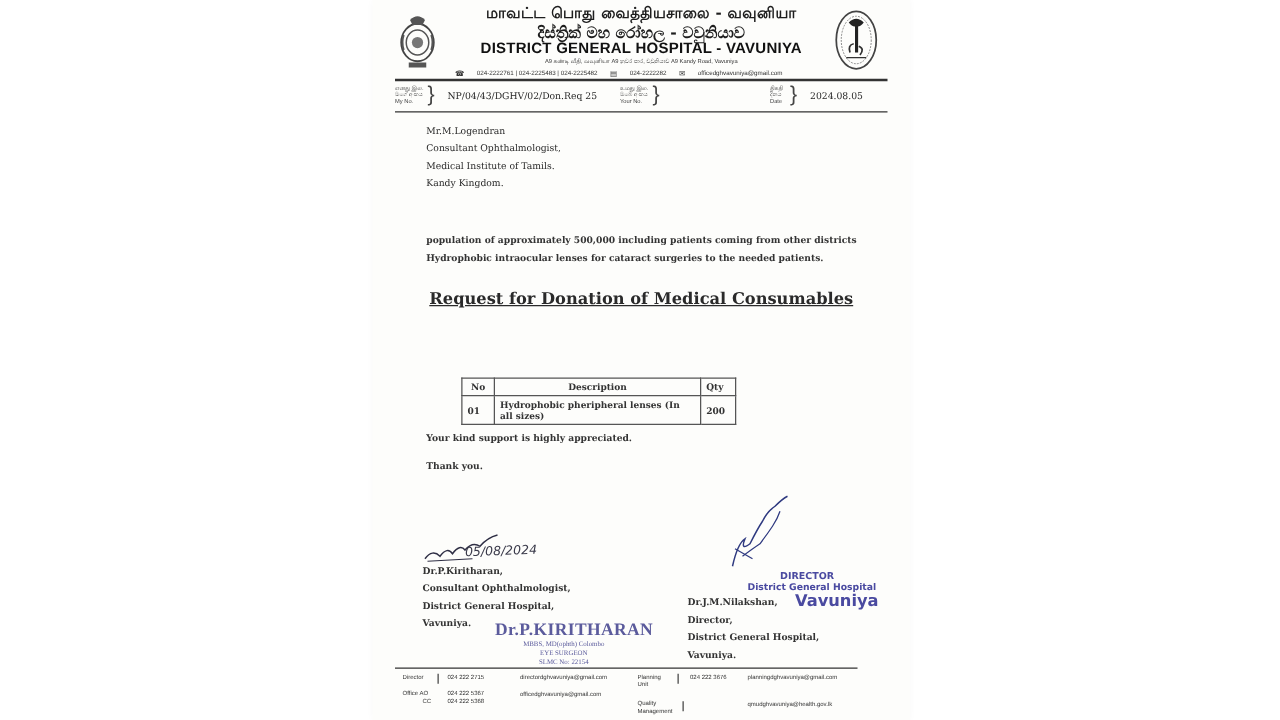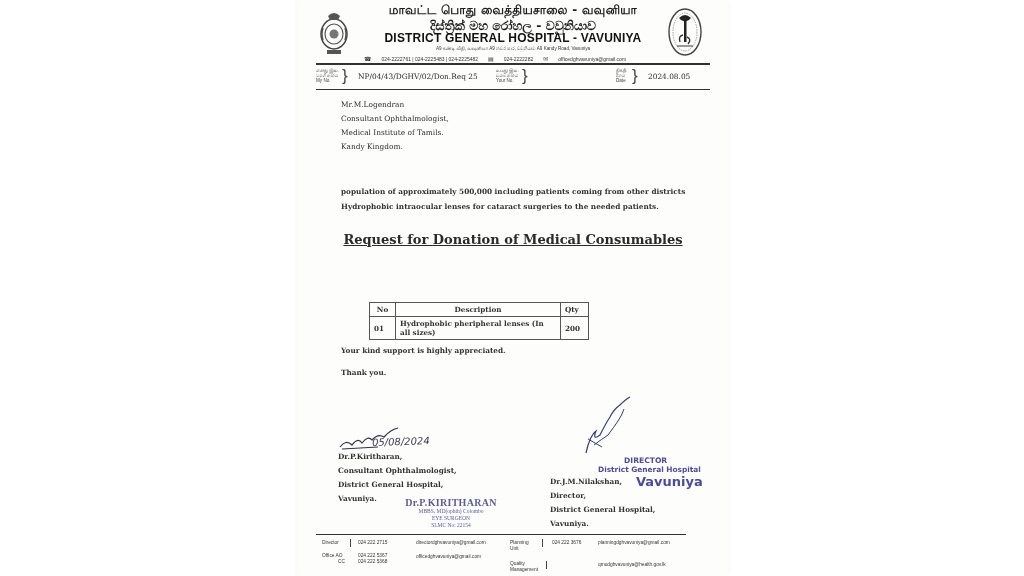--- a/index.html
+++ b/index.html
@@ -55,21 +55,21 @@
     .closing { position: absolute; left: 43px; font-size: 7.3px; font-weight: bold; color: #333; }
 
     
     .sig-left { position: absolute; left: 40px; top: 425px; width: 160px; height: 105px; }
     .sig-scribble { position: absolute; left: 0; top: 0; }
     .sig-date { position: absolute; left: 34px; top: 11px; font-family: "DejaVu Sans", sans-serif;
       font-size: 10px; color: #3a3a4a; font-style: italic; transform: rotate(-2deg); }
     .sig-lines { position: absolute; left: 0; top: 25px; font-size: 7.3px; line-height: 14px; color: #333; font-weight: bold; }
     .stamp-left { position: absolute; left: 58px; top: 72px; width: 110px; text-align: center; color: #5b5b9c;
       font-family: "Liberation Serif", serif; }
-    .stamp-left .s1 { font-size: 10px; font-weight: bold; letter-spacing: 0.3px; }
+    .stamp-left .s1 { font-size: 14px; font-weight: bold; letter-spacing: 0.3px; }
     .stamp-left .s2 { font-size: 5.5px; line-height: 7px; }
 
     .sig-right { position: absolute; left: 252px; top: 395px; width: 170px; height: 110px; }
     .sig-right-lines { position: absolute; left: 0; top: 60px; font-size: 7.3px; line-height: 14px; color: #333; font-weight: bold; margin-top: 20px; }
     .stamp-right { position: absolute; left: 48px; top: 60px; color: #4a4aa0; font-family: "DejaVu Sans", sans-serif; font-weight: bold; }
     .stamp-right .r1 { position: absolute; left: 26px; top: 1px; font-size: 7.6px; white-space: nowrap; }
     .stamp-right .r2 { position: absolute; left: 0; top: 10px; font-size: 7.4px; white-space: nowrap; }
     .stamp-right .r3 { position: absolute; left: 38px; top: 19px; font-size: 13px; white-space: nowrap; }
 
     

